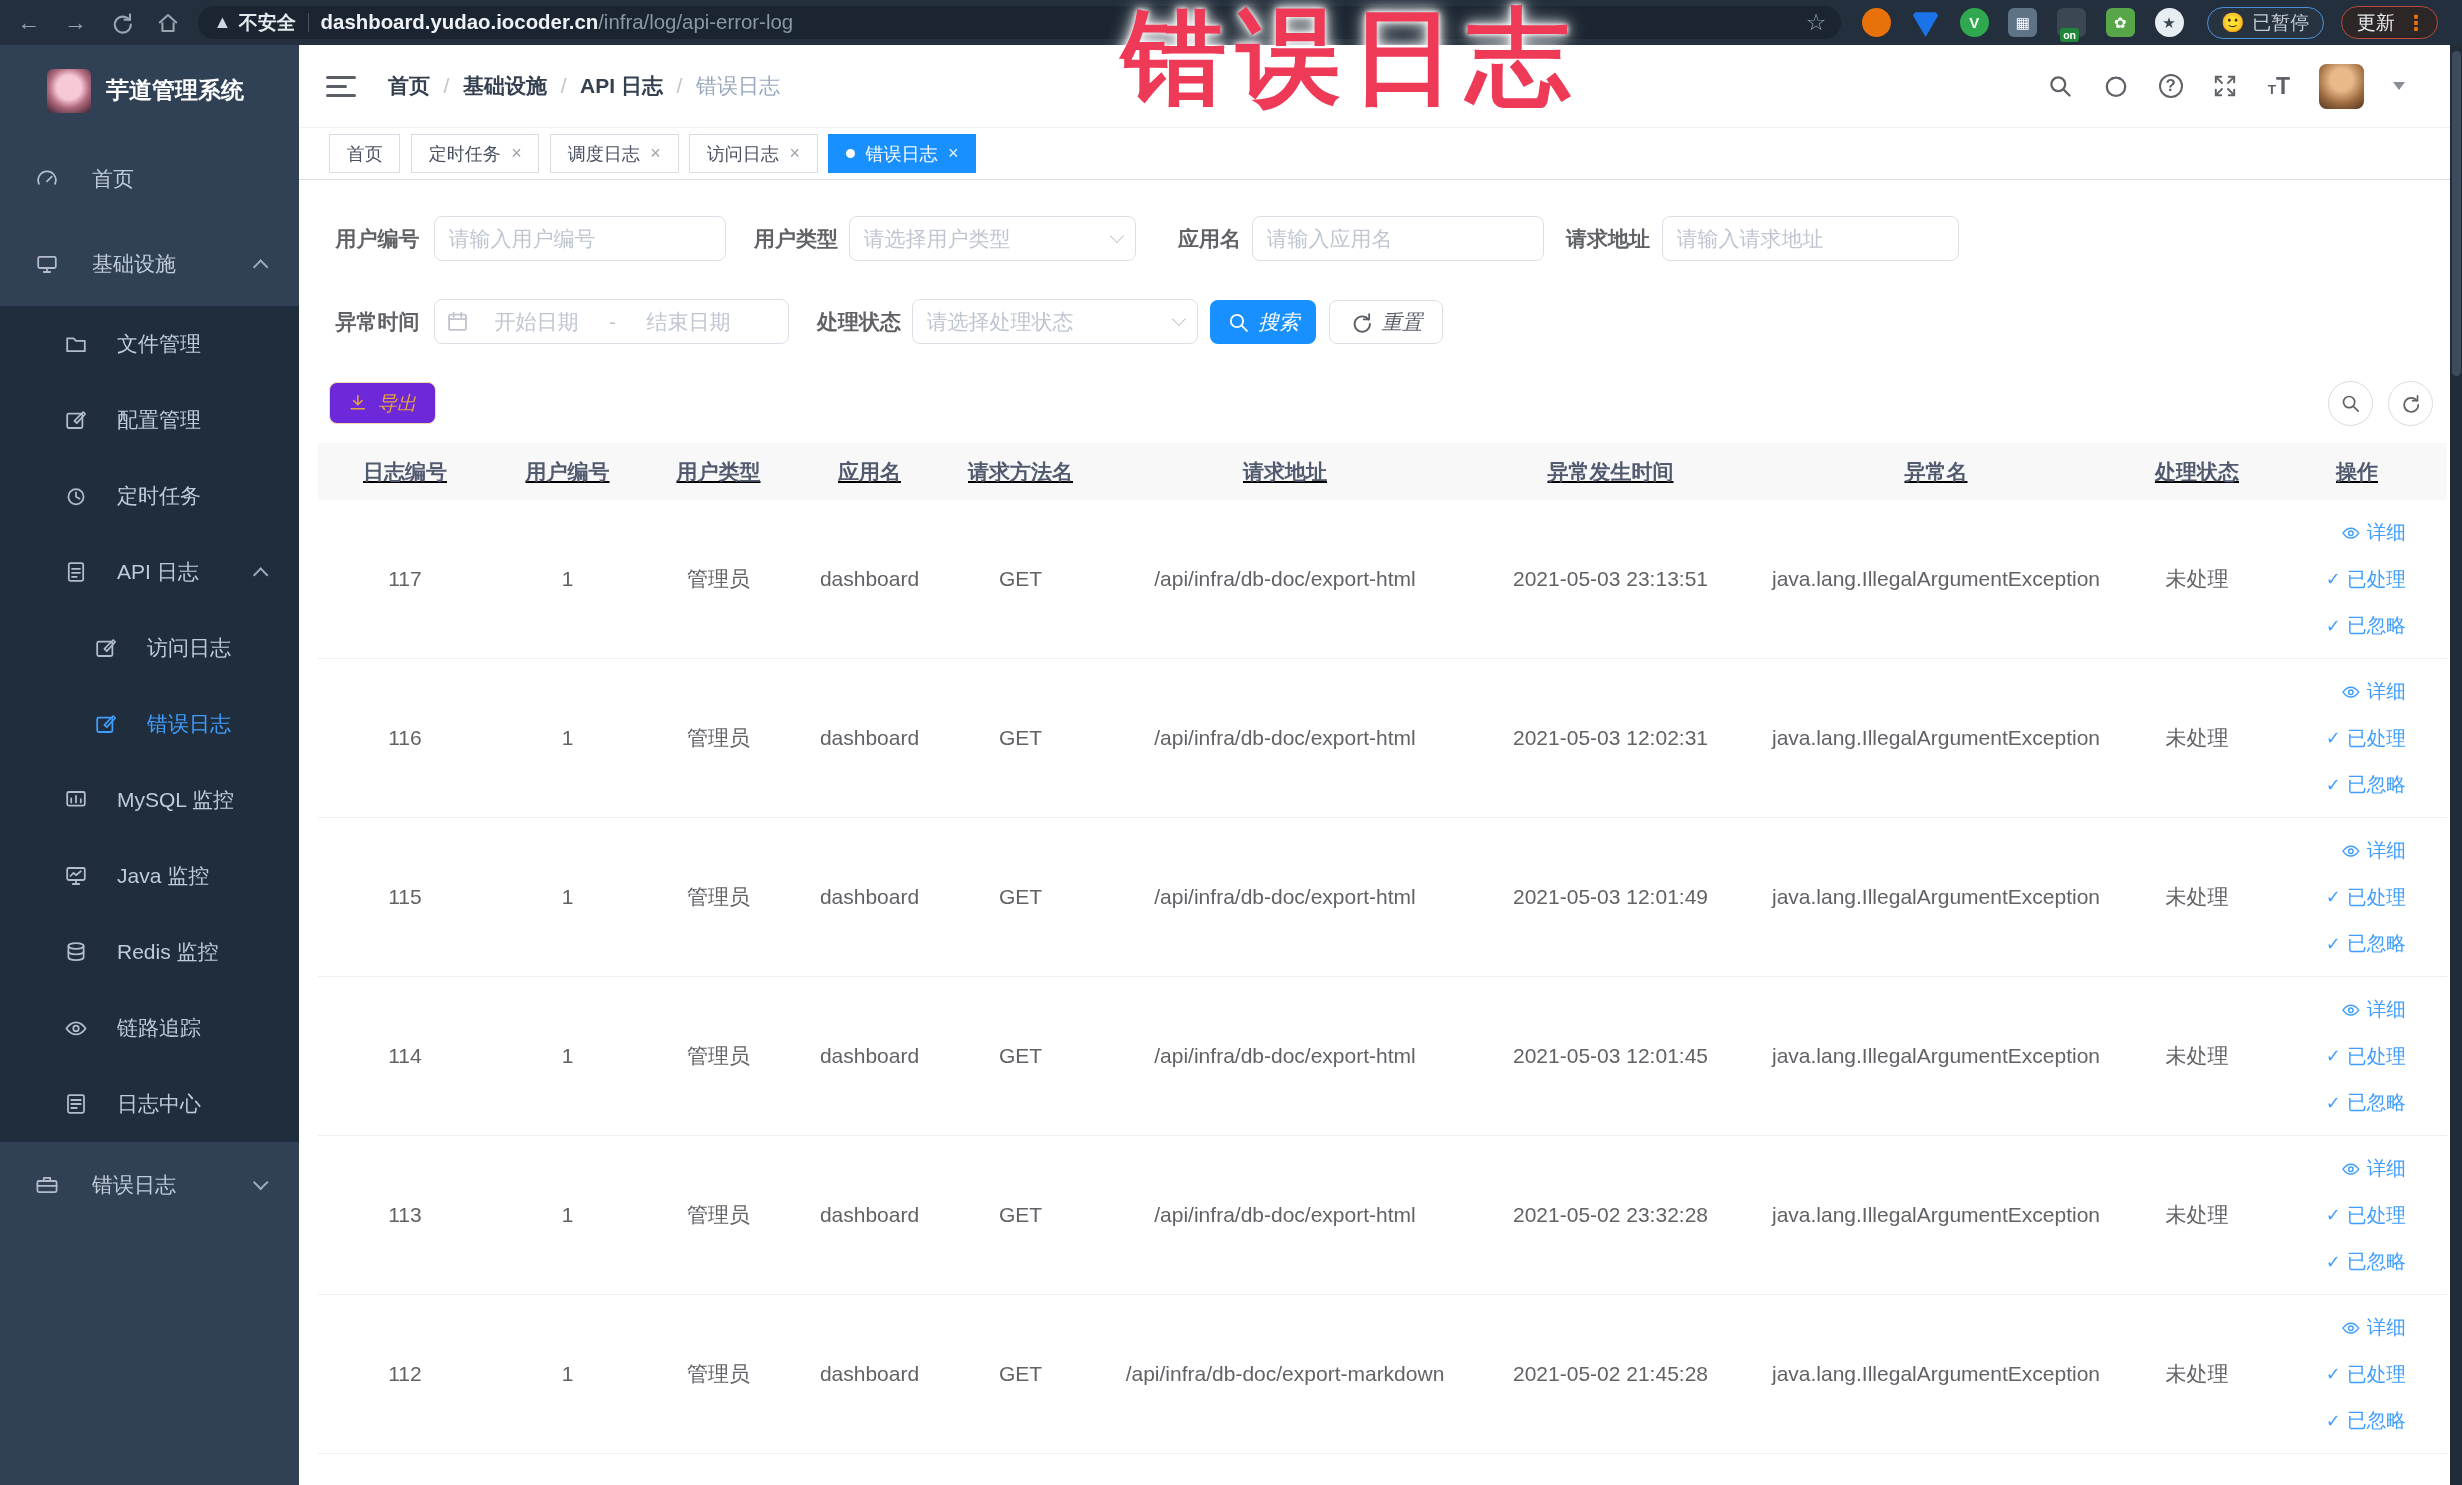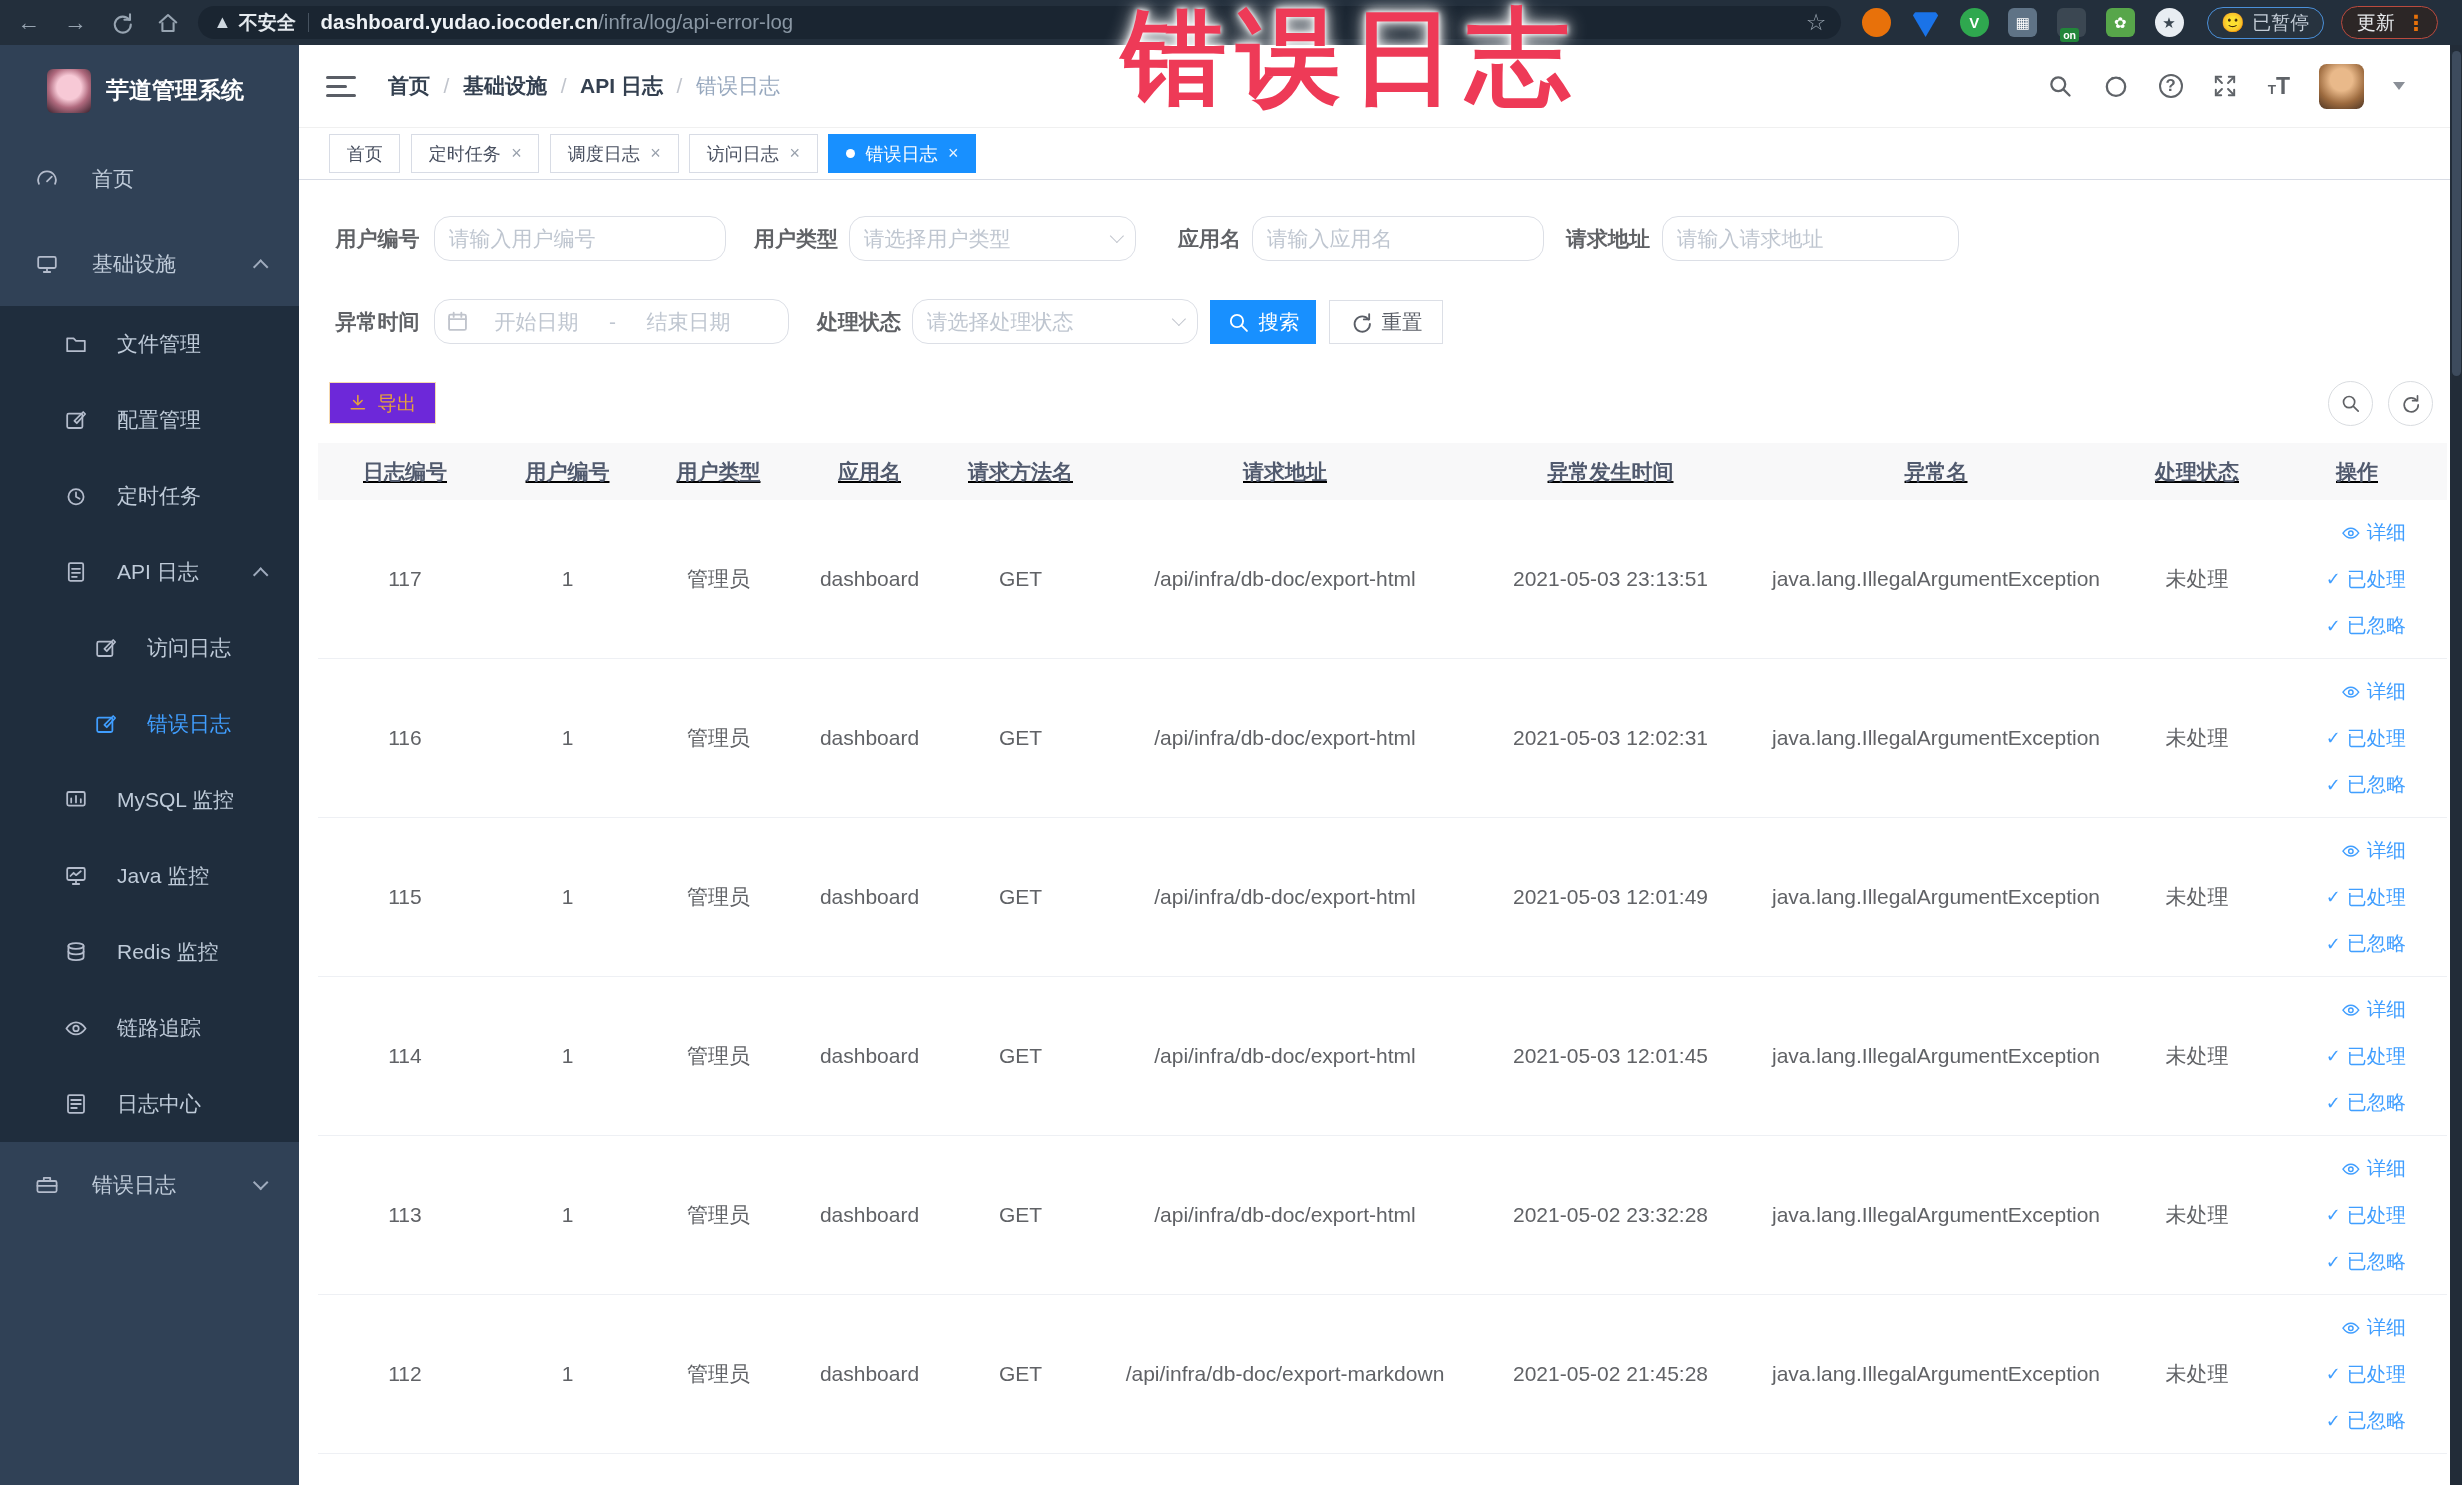--- a/index.html
+++ b/index.html
@@ -80,31 +80,31 @@
   .tag { height:39px; border:0.8px solid #d8dce5; background:#fff; color:#495060; font-size:18px;
     display:flex; align-items:center; padding:0 16.7px; gap:10.6px; }
   .tag .x { font-size:18px; color:#9aa2ad; }
   .tag.active { background:#1890ff; border-color:#1890ff; color:#fff; }
   .tag.active .x { color:#eaf4ff; }
   .tag .dot { width:9px; height:9px; border-radius:50%; background:#fff; }
 
   
   .content { position:absolute; left:0; top:135px; width:100%; height:1306px; background:#fff; }
   .flabel { position:absolute; height:45px; line-height:45px; text-align:right; font-size:21px; font-weight:700; color:#606266; }
-  .fctrl { position:absolute; height:45px; border:0.8px solid #dcdfe6; border-radius:16px; background:#fff;
+  .fctrl { position:absolute; height:45px; border:0.8px solid #dcdfe6; border-radius:8px; background:#fff;
     display:flex; align-items:center; padding:0 13.6px; font-size:21px; color:#606266; }
   .fctrl input { border:none; outline:none; width:100%; font-size:21px; color:#606266; font-family:inherit; background:transparent; }
   .fctrl input::placeholder, .dr input::placeholder { color:#bfc6d0; }
   .selarrow { margin-left:auto; width:9.8px; height:9.8px; border-right:1.9px solid #c0c4cc; border-bottom:1.9px solid #c0c4cc;
     transform:rotate(45deg); margin-top:-4.5px; flex:none; }
   .dr input { border:none; outline:none; font-size:21px; color:#606266; width:136px; text-align:center; font-family:inherit; }
   .dr .sep { color:#bfc6d0; font-size:21px; padding:0 4.5px; }
   .calsvg, .btnsvg { width:23px; height:23px; fill:none; stroke-width:2.4; stroke-linecap:round; stroke-linejoin:round; flex:none; }
-  .btn { position:absolute; height:44px; border-radius:0; font-size:20.4px; display:flex; align-items:center;
-    justify-content:center; gap:9px; cursor:pointer; border:0.8px solid transparent; }
+  .btn { position:absolute; height:44px; border-radius:8px; font-size:20.4px; display:flex; align-items:center;
+    justify-content:center; gap:9px; cursor:pointer; border:0.8px solid transparent;font-style:italic; }
   .btn-primary { background:#1890ff; color:#fff; }
   .btn-plain { background:#fff; border-color:#dcdfe6; color:#5a5e66; }
   .btn-warnplain { background:#6d28d9; border-color:#f5dab1; color:#e6a23c; font-size:19.7px; }
   .circ { position:absolute; width:45px; height:45px; border-radius:50%; border:0.8px solid #d9dce0; background:#fff;
     display:flex; align-items:center; justify-content:center; }
   .circ svg { width:21px; height:21px; stroke:#606266; fill:none; stroke-width:2.4; stroke-linecap:round; }
 
   
   .tbl { position:absolute; left:19px; top:263px; width:2129px; }
   .trow { display:flex; width:100%; }

